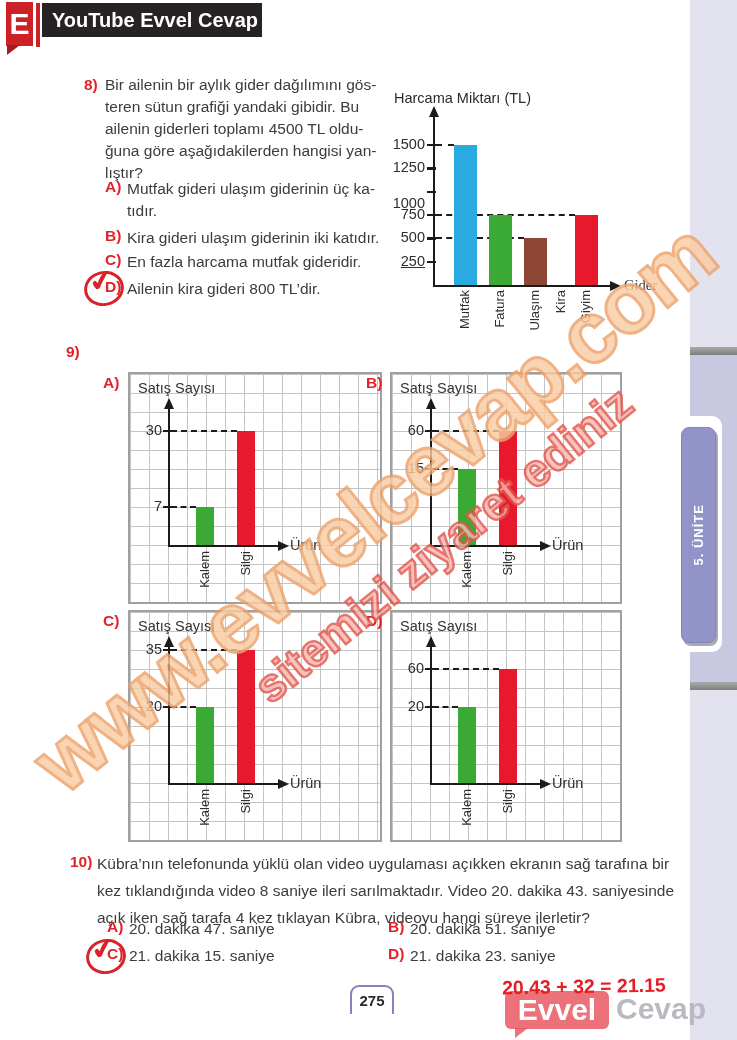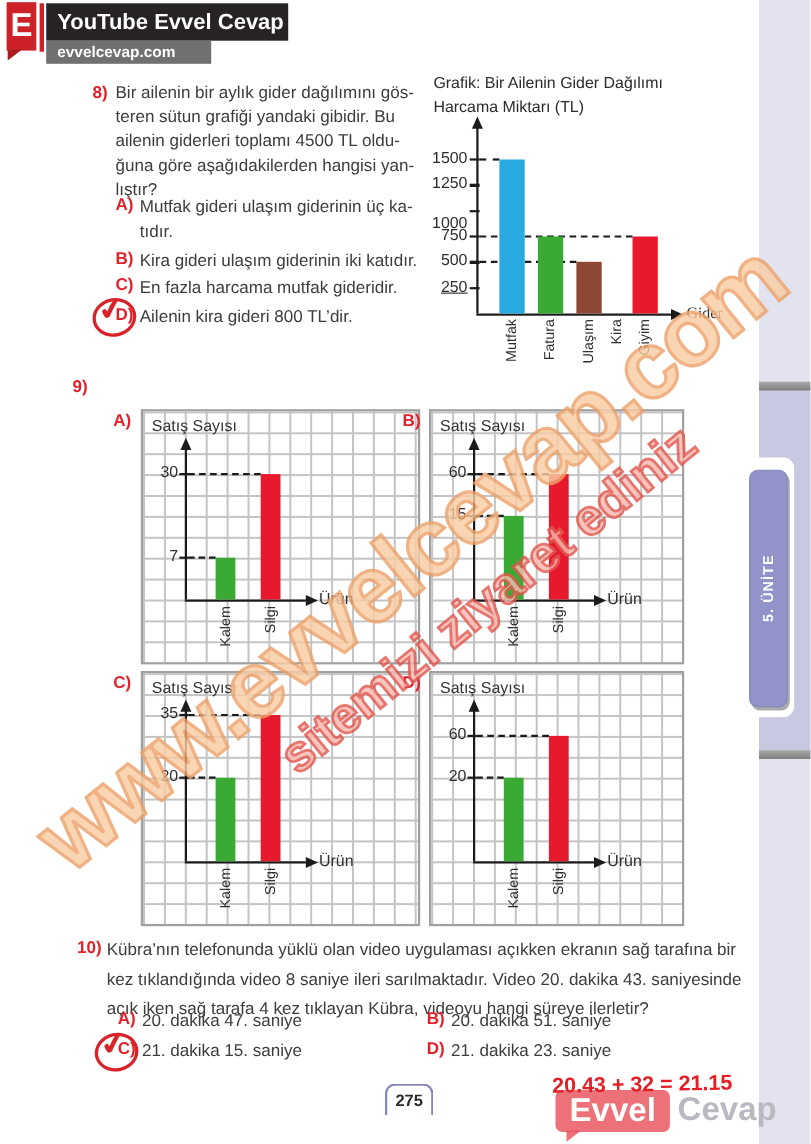--- a/index.html
+++ b/index.html
@@ -87,23 +87,20 @@
 
 <div class="page">
 
   <div class="logo-e">
     <span class="eletter">E</span>
   </div>
   <div class="logo-stripe"></div>
   <div class="title-bar">
     <span>YouTube Evvel Cevap</span>
   </div>
-  <div class="url-bar">
-    <span>evvelcevap.com</span>
-  </div>
 
   <div class="side-strip"></div>
   <div class="side-section"></div>
   <div class="side-divider" style="top:347px"></div>
   <div class="side-divider" style="top:682px"></div>
   <div class="side-tab-white"></div>
   <div class="side-tab-btn">
     <span>5. ÜNİTE</span>
   </div>
 
@@ -130,21 +127,20 @@
       <div class="opt" style="top: 100px;">
         <div class="qletter">D)</div>
         <div class="opt-text pre">Ailenin kira gideri 800 TL’dir.</div>
         <div class="mark" style="left: -21px; top: -7px;">
           <div class="tickchar">✔</div>
         </div>
       </div>
     </div>
 
   <div class="chart8">
-    <div class="chart8-title">Grafik: Bir Ailenin Gider Dağılımı</div>
     <div class="chart8-ylabel">Harcama Miktarı (TL)</div>
     <div class="abs" style="left:0;top:0;width:100%;height:100%">
         <div class="vaxis" style="left: 41px; top: 50px; height: 169px;"></div>
         <div class="arrow-up" style="left: 36.5px; top: 40px;"></div>
         <div class="haxis" style="left: 41px; top: 219px; width: 178px;"></div>
         <div class="arrow-right" style="left: 218px; top: 214.5px;"></div>
         <div class="xlabel" style="left: 232px; top: 211px; font-family: Liberation Serif, serif;">Gider</div>
         <div class="tick-label" style="left: 0px; width: 33px; top: 186.667px; text-decoration: underline;">250</div>
         <div class="tick-mark" style="left: 35px; width: 9px; top: 194.667px;"></div>
         <div class="tick-label" style="left: 0px; width: 33px; top: 163.333px;">500</div>

